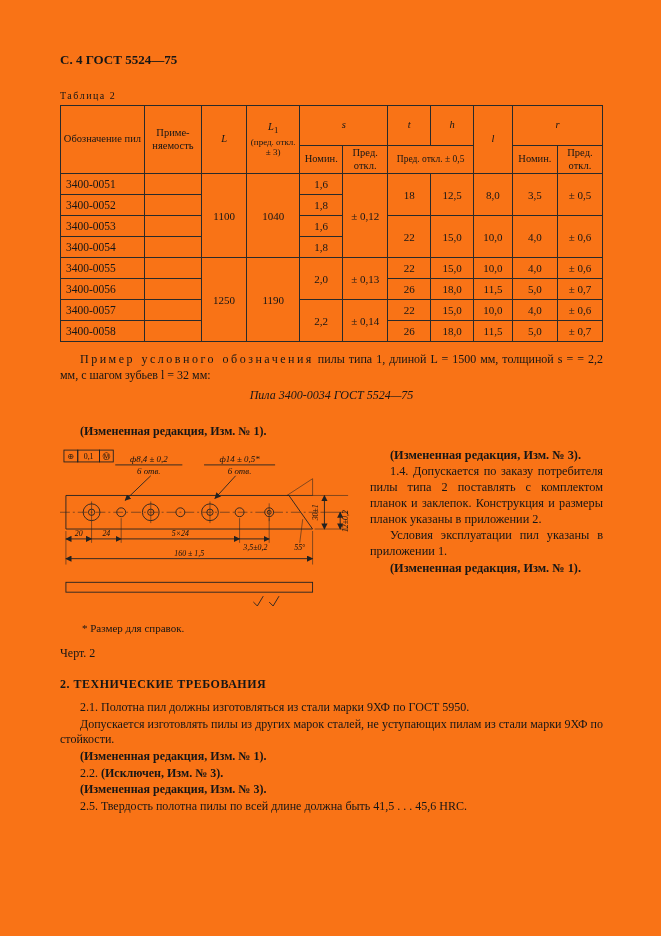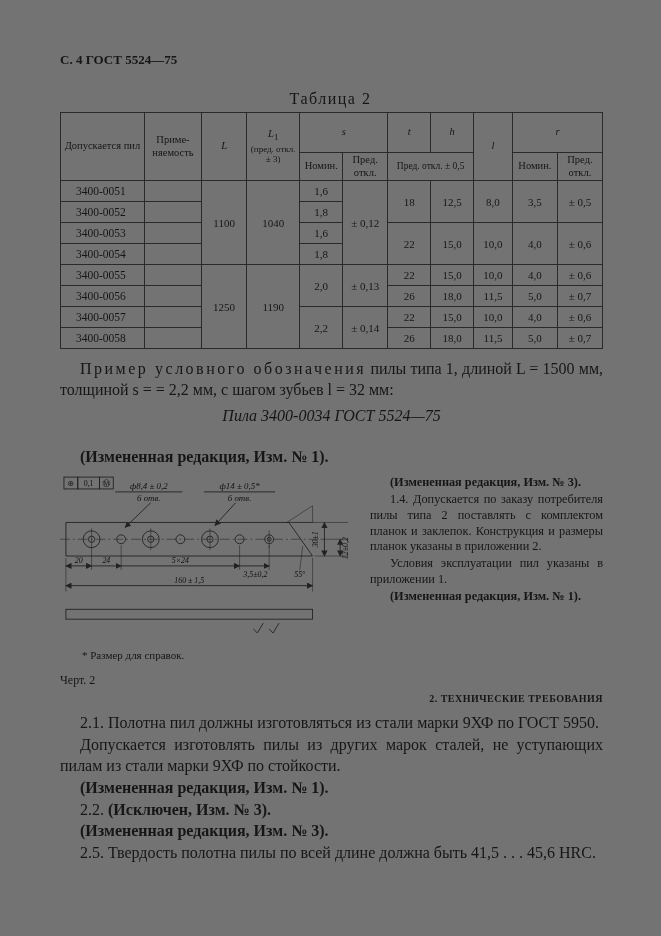--- a/index.html
+++ b/index.html
@@ -1,43 +1,43 @@
 <!DOCTYPE html>
 <html><head>
 <meta charset="utf-8">
 <style>
   html,body{margin:0;padding:0;background:#9a9a9a;}
   .page{
-    width:661px;height:936px;background:#737373;margin:0 auto;position:relative;
+    width:661px;height:936px;background:#f97316;margin:0 auto;position:relative;
     box-sizing:border-box;padding:52px 58px 30px 60px;
     font-family:"Liberation Serif","DejaVu Serif",serif;color:#161616;
   }
   .doc-header{font-weight:bold;font-size:13px;}
-  .table-caption{text-align:center;font-size:16px;letter-spacing:1.5px;margin:22px 2px 4px 0;}
+  .table-caption{text-align:left;font-size:10px;letter-spacing:1.5px;margin:22px 2px 4px 0;}
   table{border-collapse:collapse;width:100%;table-layout:fixed;font-size:11px;}
   th,td{border:1px solid #2a2a2a;padding:1px 2px;text-align:center;vertical-align:middle;font-weight:normal;}
   thead th{font-size:10.5px;line-height:1.2;}
   tbody tr{height:21px;}
-  td.des{text-align:left;padding-left:15px;font-size:11.5px;}
+  td.des{text-align:left;padding-left:5px;font-size:11.5px;}
   .it{font-style:italic;}
   .sub-note{display:block;font-size:9px;line-height:1.1;margin-top:2px;}
   .nowrap{white-space:nowrap;}
   .wrapany{overflow-wrap:anywhere;}
-  p{margin:0 0 1px 0;text-indent:20px;font-size:16px;line-height:1.3;text-align:justify;}
+  p{margin:0 0 1px 0;text-indent:20px;font-size:12px;line-height:1.3;text-align:justify;}
   .example{margin-top:10px;}
   .spaced{letter-spacing:2.5px;}
   .designation{text-align:center;font-style:italic;text-indent:0;margin:5px 0 20px 0;}
   .bold{font-weight:bold;}
   .two-col{display:flex;gap:14px;margin-top:8px;}
   .col-left{width:296px;flex:0 0 296px;}
   .col-right{flex:1;}
   .col-right p{font-size:12.3px;line-height:1.28;}
   .footnote{font-size:11px;margin:8px 0 0 22px;}
   .fig-caption{text-align:left;font-size:12px;margin-top:12px;}
-  .section-heading{text-align:right;font-weight:bold;font-size:10px;letter-spacing:0.5px;margin:4px 0 8px 0;text-indent:0;}
+  .section-heading{text-align:left;font-weight:bold;font-size:12px;letter-spacing:0.5px;margin:16px 0 8px 0;text-indent:0;}
   svg{display:block;}
   svg .ln{stroke:#222;stroke-width:0.9;fill:none;}
   svg .thin{stroke:#222;stroke-width:0.55;fill:none;}
   svg .dim{fill:#111;stroke:none;font:italic 8px "Liberation Serif",serif;}
   svg .lbl{fill:#111;stroke:none;font:italic 9px "Liberation Serif",serif;}
   svg .tol{fill:#111;stroke:none;font:8px "Liberation Serif",serif;}
 </style>
 </head>
 <body>
 
@@ -56,21 +56,21 @@
       <col style="width:42px">
         <col style="width:44px">
         <col style="width:42px">
         <col style="width:42px">
       <col style="width:38px">
         <col style="width:44px">
         <col style="width:44px">
     </colgroup>
     <thead>
       <tr style="height:40px">
-        <th rowspan="2">Допускается пил</th>
+        <th rowspan="2">Обозначение пил</th>
         <th rowspan="2" class="wrapany">Приме-няемость</th>
         <th rowspan="2" class="it">L</th>
         <th rowspan="2"><span class="it">L</span><sub>1</sub><span class="sub-note">(пред. откл. ± 3)</span></th>
         <th colspan="2" class="it">s</th>
         <th class="it">t</th>
         <th class="it">h</th>
         <th rowspan="2" class="it">l</th>
         <th colspan="2" class="it">r</th>
       </tr>
       <tr style="height:28px">

